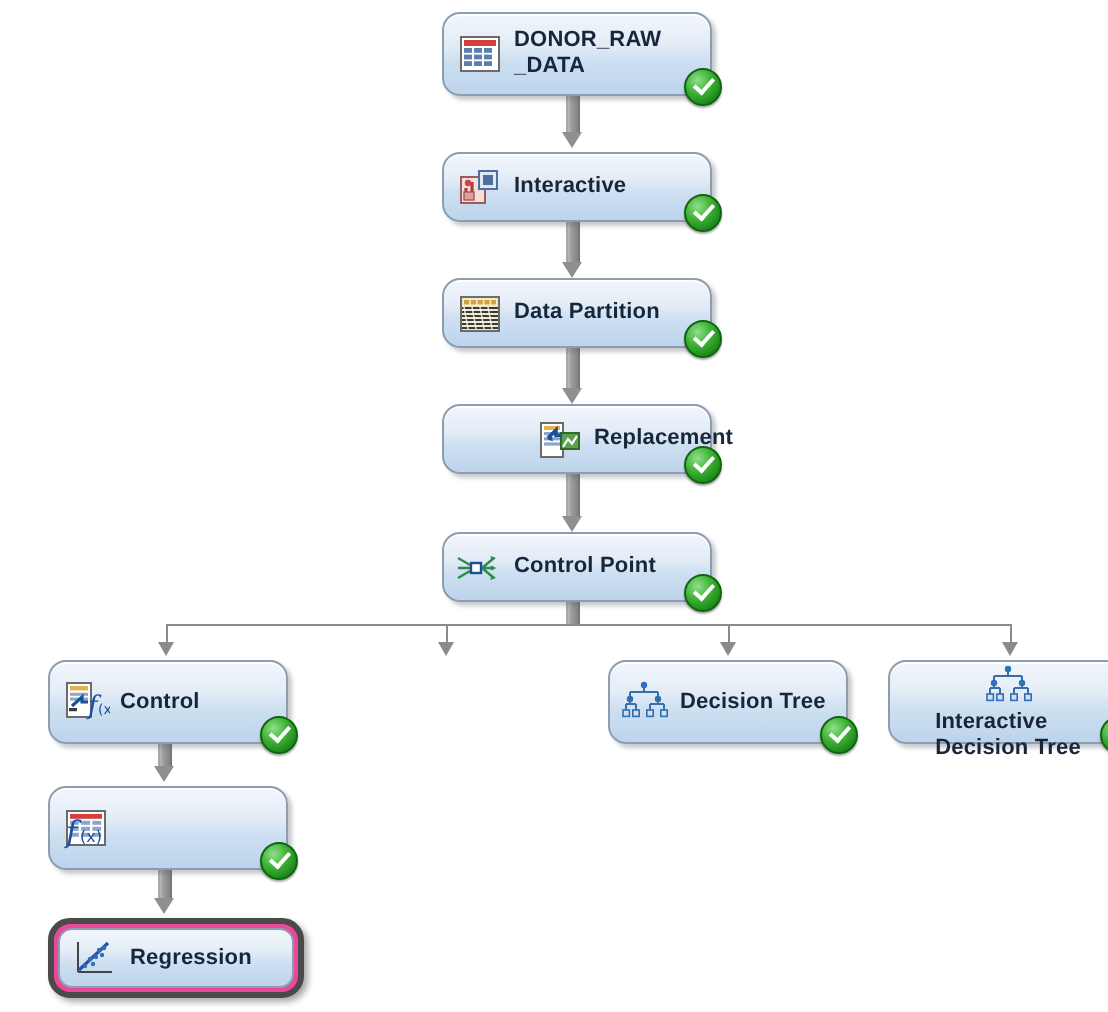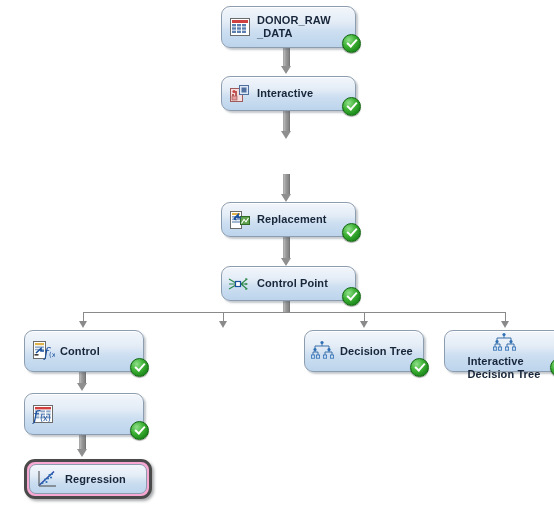--- a/index.html
+++ b/index.html
@@ -41,21 +41,21 @@
     box-shadow:2px 2px 2px rgba(90,100,112,.35), inset 0 1px 0 rgba(255,255,255,.85);
     display:flex;align-items:center;
   }
   .node .label{
     color:#17263a;font-size:11px;font-weight:bold;line-height:13px;
     letter-spacing:.1px;white-space:pre-line;
   }
   .node.selected{
     border:3px solid #4a4a4a;
     border-radius:11px;
-    background:#f9a8d4;
+    background:#ec4899;
     padding:2px;
     box-shadow:2px 2px 3px rgba(60,65,72,.45);
   }
   .node.selected .inner{
     width:100%;height:100%;
     box-sizing:border-box;
     border:1px solid #8d9db0;border-radius:7px;
     background:linear-gradient(to bottom,#f2f6fb 0%,#e3ecf6 38%,#cddff1 60%,#bcd4ec 100%);
     display:flex;align-items:center;
   }
@@ -158,22 +158,44 @@
         <rect x="13.5" y="5.5" width="5" height="5" fill="#4f6f9f"></rect>
         <path d="M5 17 L5 12 M8 17 L8 9" stroke="#b03a3a" stroke-width="1.6" fill="none"></path>
         <circle cx="6" cy="9.5" r="1.6" fill="#c44"></circle>
         <rect x="4" y="14" width="5" height="4" fill="#e79b9b" stroke="#a05a5a" stroke-width=".7"></rect>
       </svg>
     </span>
     <span class="label">Interactive</span>
     <span class="badge" style="right:-6px;bottom:-6px;"></span>
   </div>
 
-
-  <div class="node" style="left:205px;top:202px;width:135px;height:35px;">
+  <div class="node" style="left:205px;top:139px;width:135px;height:35px;">
+    <span class="icon">
+      <svg width="24" height="24" viewBox="0 0 24 24">
+        <rect x="2.5" y="3.5" width="19" height="17" fill="#f2e9c8" stroke="#6b6b6b"></rect>
+        <g fill="#d2a23c">
+          <rect x="4" y="5" width="2.6" height="2.2"></rect>
+            <rect x="7.4" y="5" width="2.6" height="2.2"></rect>
+          <rect x="10.8" y="5" width="2.6" height="2.2"></rect>
+            <rect x="14.2" y="5" width="2.6" height="2.2"></rect>
+          <rect x="17.6" y="5" width="2.4" height="2.2"></rect>
+        </g>
+        <g stroke="#3a3a3a" stroke-width="1">
+          <path d="M3 9 L21 9 M3 11 L21 11 M3 13 L21 13 M3 15 L21 15 M3 17 L21 17 M3 19 L21 19"></path>
+        </g>
+        <g stroke="#ffffff" stroke-width=".8" opacity=".75">
+          <path d="M4 8.3 L6 19.6 M8 8.3 L10 19.6 M12 8.3 L14 19.6 M16 8.3 L18 19.6"></path>
+        </g>
+      </svg>
+    </span>
+    <span class="label">Data Partition</span>
+    <span class="badge" style="right:-6px;bottom:-6px;"></span>
+  </div>
+
+  <div class="node" style="left:205px;top:202px;width:135px;height:35px;padding-left:40px;">
     <span class="icon">
       <svg width="24" height="24" viewBox="0 0 24 24">
         <rect x="2.5" y="3.5" width="11" height="17" fill="#ffffff" stroke="#6b6b6b"></rect>
         <g fill="#e2b24a">
             <rect x="4" y="5" width="8" height="2"></rect>
           </g>
         <g fill="#8aa6c8">
             <rect x="4" y="8" width="8" height="1.6"></rect>
             <rect x="4" y="10.6" width="8" height="1.6"></rect>
             <rect x="4" y="13.2" width="8" height="1.6"></rect>

